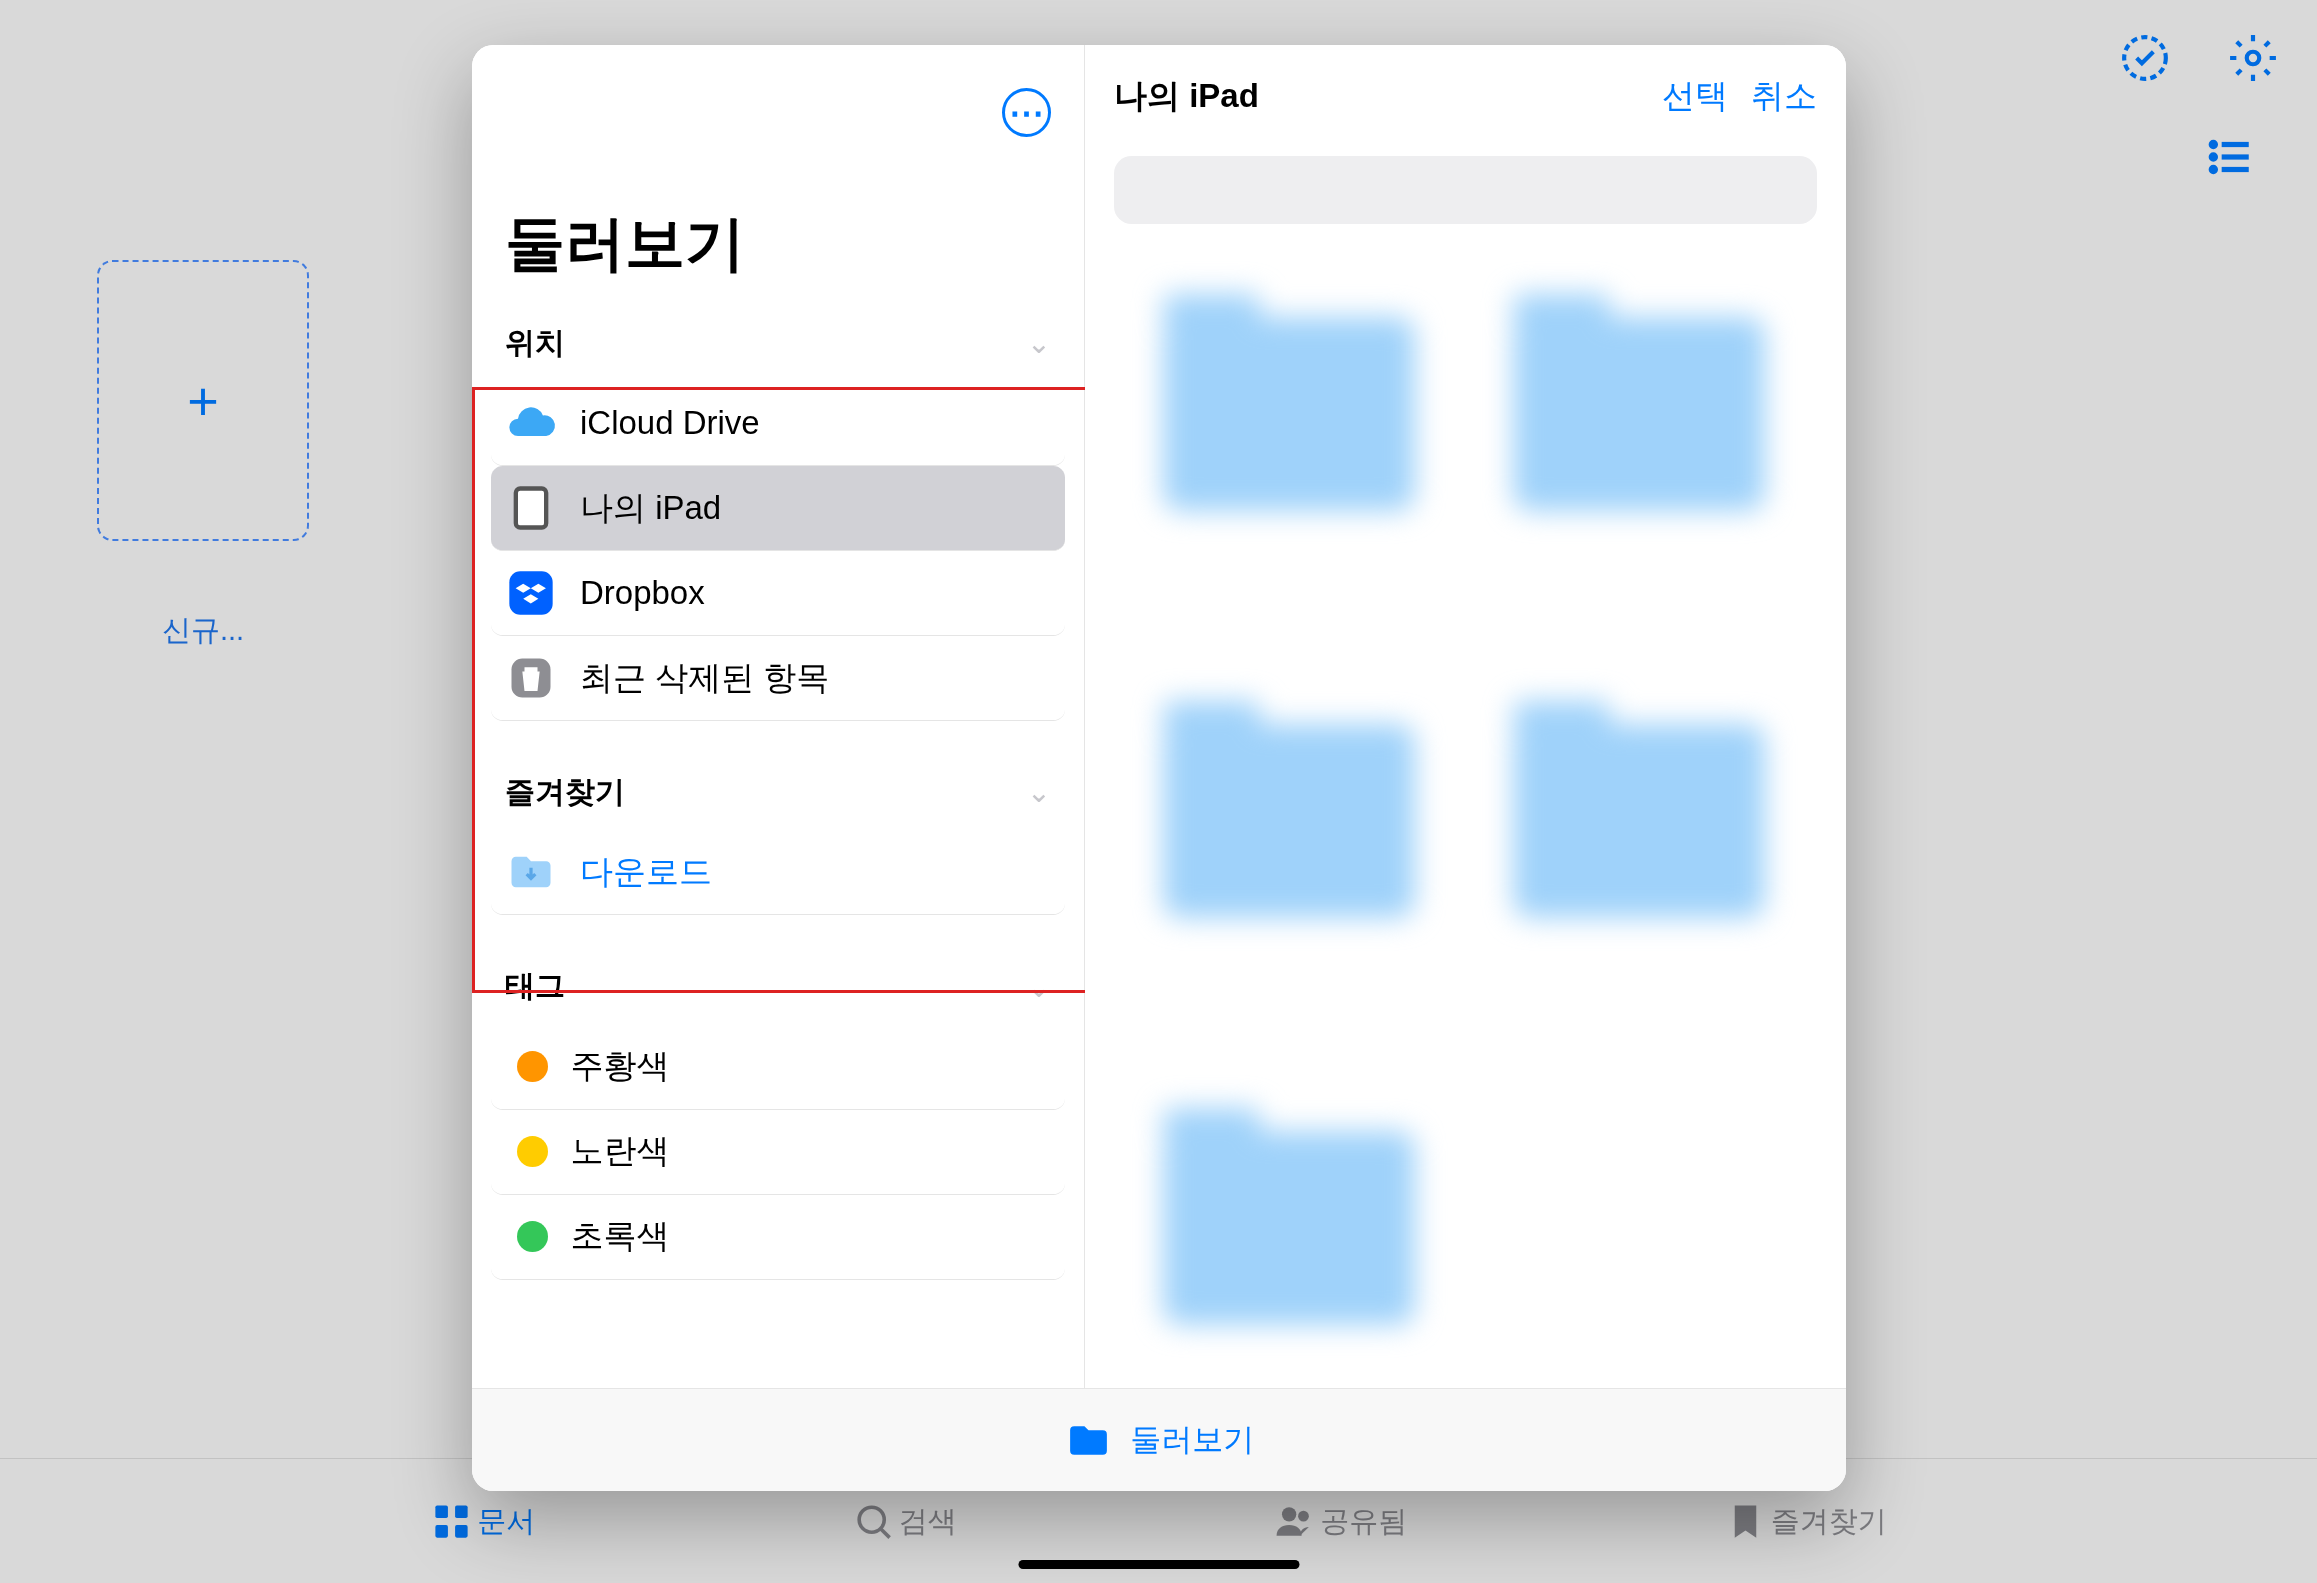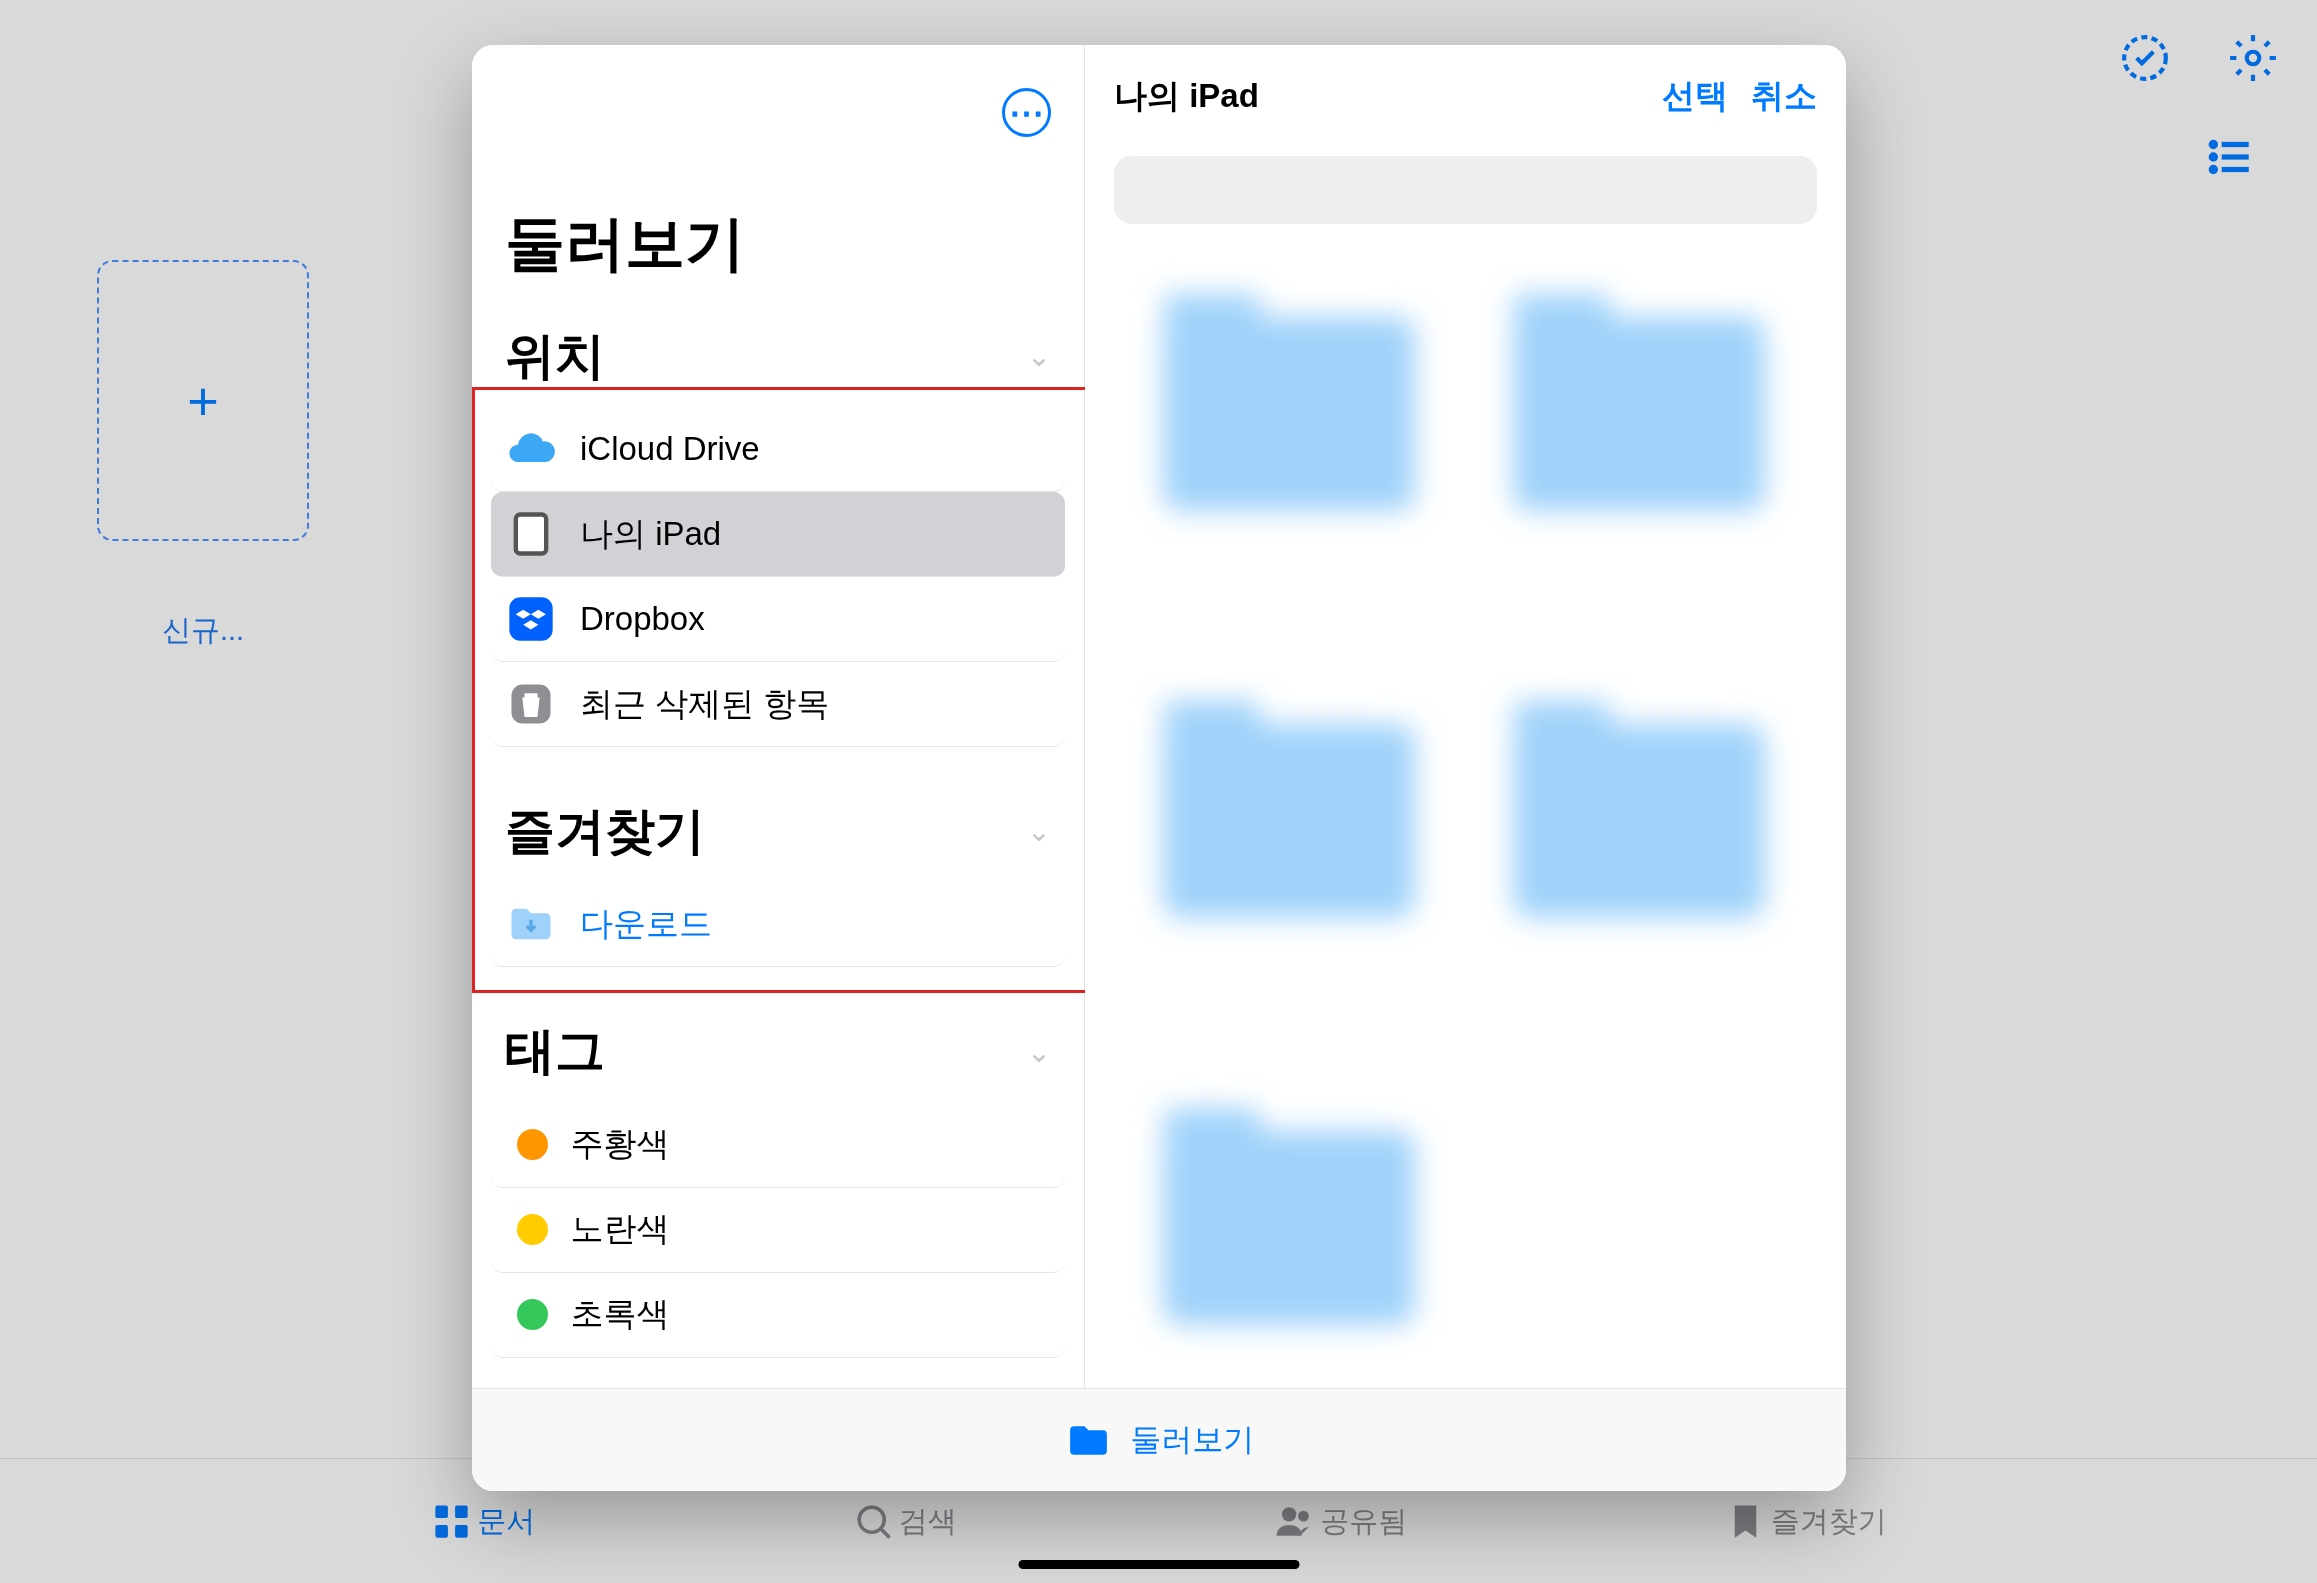--- a/index.html
+++ b/index.html
@@ -30,40 +30,40 @@
 .sheet { position: absolute; left: 472px; top: 45px; width: 1374px; height: 1446px; background: #fff; border-radius: 21.3px; overflow: hidden; box-shadow: 0 29px 78px rgba(0,0,0,.3); }
 
 
 .sbar { position: absolute; left: 0; top: 0; bottom: 103px; width: 613px; background: #fff; border-right: 1px solid #e5e5e5; overflow: hidden; }
 .sbar .more { position: absolute; right: 33px; top: 43px; width: 49px; height: 49px; border: 3.9px solid #007aff; border-radius: 50%; display: flex; align-items: center; justify-content: center; color: #007aff; }
 .sbar .more::after { content: "⋯"; font-size: 35px; font-weight: 800; line-height: 1; }
 .sbar .title { position: absolute; left: 33px; top: 159px; font-size: 60px; font-weight: 700; }
 .sbar .scroll { position: absolute; left: 0; right: 0; top: 268px; bottom: 0; overflow: hidden; padding: 0 19.4px; }
 
 .sec-head { display: flex; align-items: center; justify-content: space-between; padding: 9.7px 13.6px 17.5px; }
-.sec-head .lbl { font-size: 50px; font-weight: 700; }
+.sec-head .lbl { font-size: 30px; font-weight: 700; }
 .sec-head .chev { color: #c7c7cc; font-size: 29px; }
 
 .row { display: flex; align-items: center; gap: 23px; height: 85px; padding: 0 13.6px; border-bottom: 1px solid #e5e5e5; border-radius: 11.6px; }
 .row.selected { background: #d1d1d6; }
 .row .ric { width: 52px; height: 52px; display: flex; align-items: center; justify-content: center; flex-shrink: 0; }
 .row .rlabel { font-size: 33px; }
 .row .rlabel.link { color: #007aff; }
 
 .tag-dot { width: 31px; height: 31px; border-radius: 50%; flex-shrink: 0; margin-left: 11.6px; }
 
 
 .red-annot { position: absolute; left: 0; top: 342px; width: 621px; height: 606px; border: 3.9px solid #d22; pointer-events: none; }
 
 
 .content { position: absolute; left: 613px; right: 0; top: 0; bottom: 103px; background: #fff; }
 .c-head { height: 103px; display: flex; align-items: center; padding: 0 29px; }
 .c-head .ct { font-size: 33px; font-weight: 600; }
 .c-head .sp { flex: 1; }
-.c-head .hb { font-size: 33px; color: #007aff; margin-left: 23px; font-weight: bold; }
+.c-head .hb { font-size: 33px; color: #007aff; margin-left: 23px; }
 .c-search { margin: 7.8px 29px 0; height: 68px; background: #eeeef0; border-radius: 17.5px; }
 .c-grid { position: absolute; left: 29px; right: 29px; top: 233px; bottom: 0; filter: blur(13.6px); display: grid; grid-template-columns: repeat(2, 272px); grid-auto-rows: 291px; gap: 116px 78px; justify-content: start; padding: 39px 49px; }
 .folder { width: 252px; height: 194px; background: #9fd2fa; border-radius: 17.5px; position: relative; }
 .folder::before { content: ""; position: absolute; top: -23px; left: 0; width: 97px; height: 27px; background: #9fd2fa; border-radius: 9.7px 9.7px 0 0; }
 
 
 .sheet-bot { position: absolute; left: 0; right: 0; bottom: 0; height: 103px; background: #f8f8f8; border-top: 1px solid #e5e5e5; display: flex; }
 .sheet-bot .sb { flex: 1; display: flex; align-items: center; justify-content: center; gap: 17.5px; font-size: 31px; color: #8e8e93; }
 .sheet-bot .sb.active { color: #007aff; }
 .sheet-bot .sb .si { width: 49px; height: 49px; }

